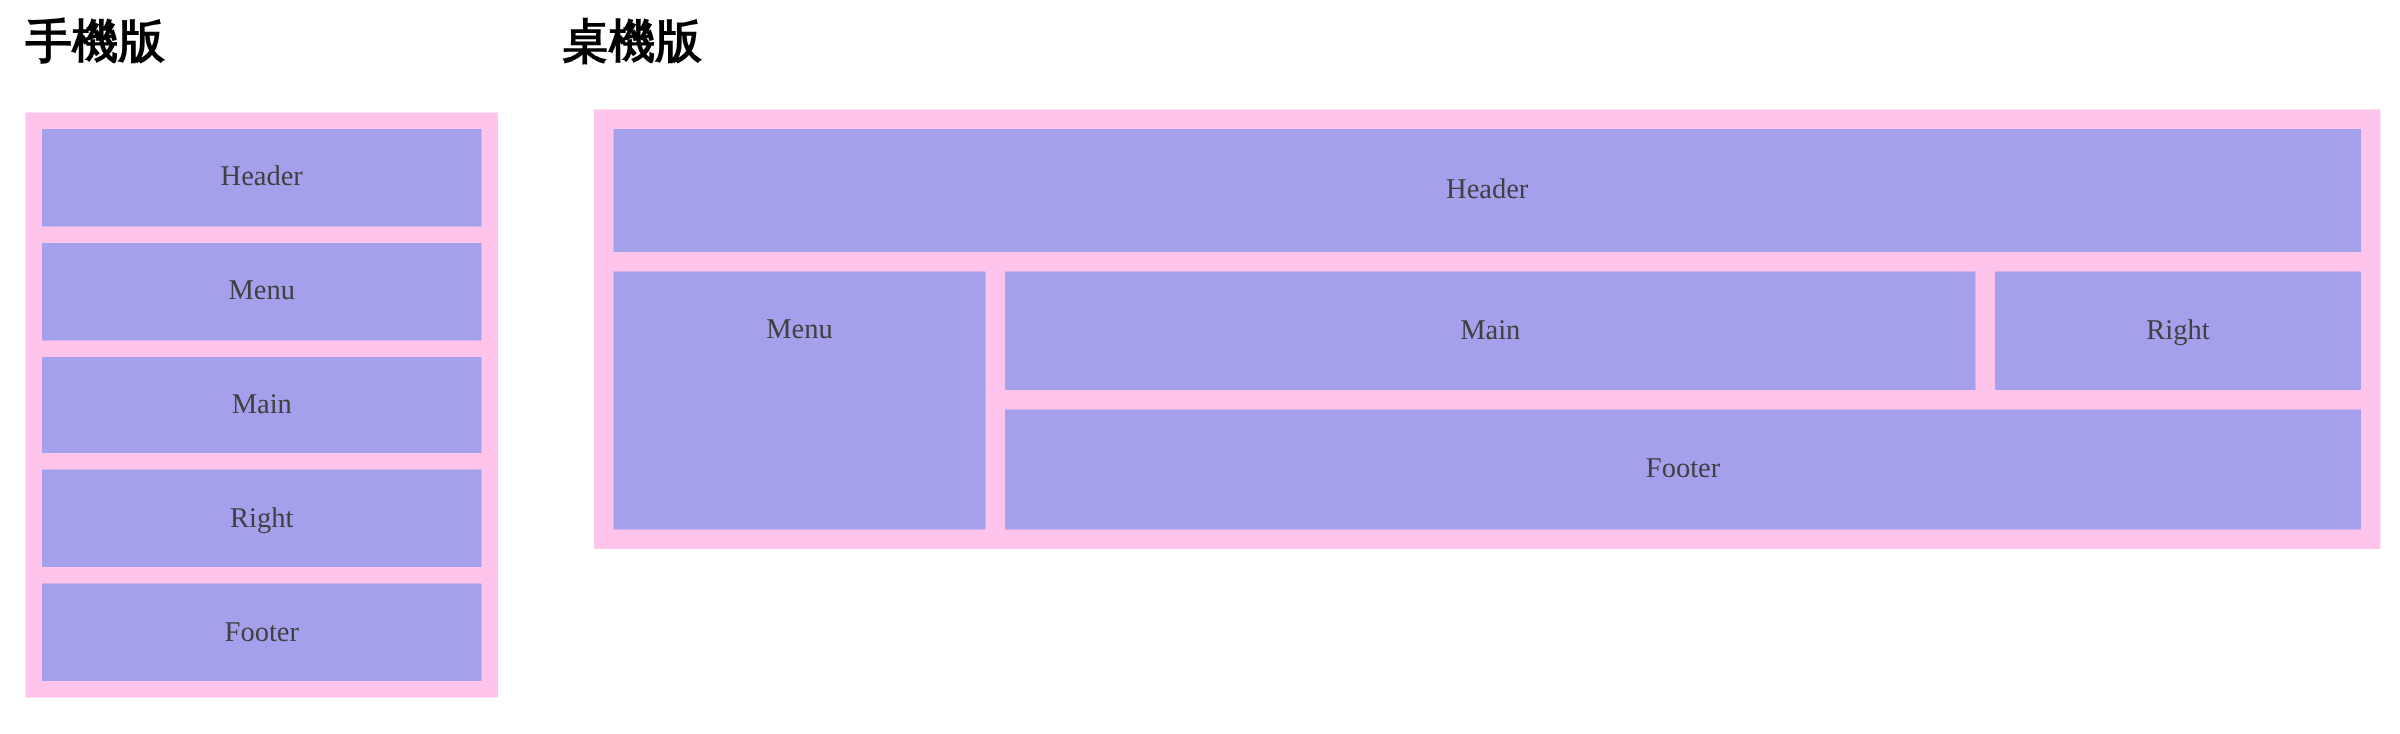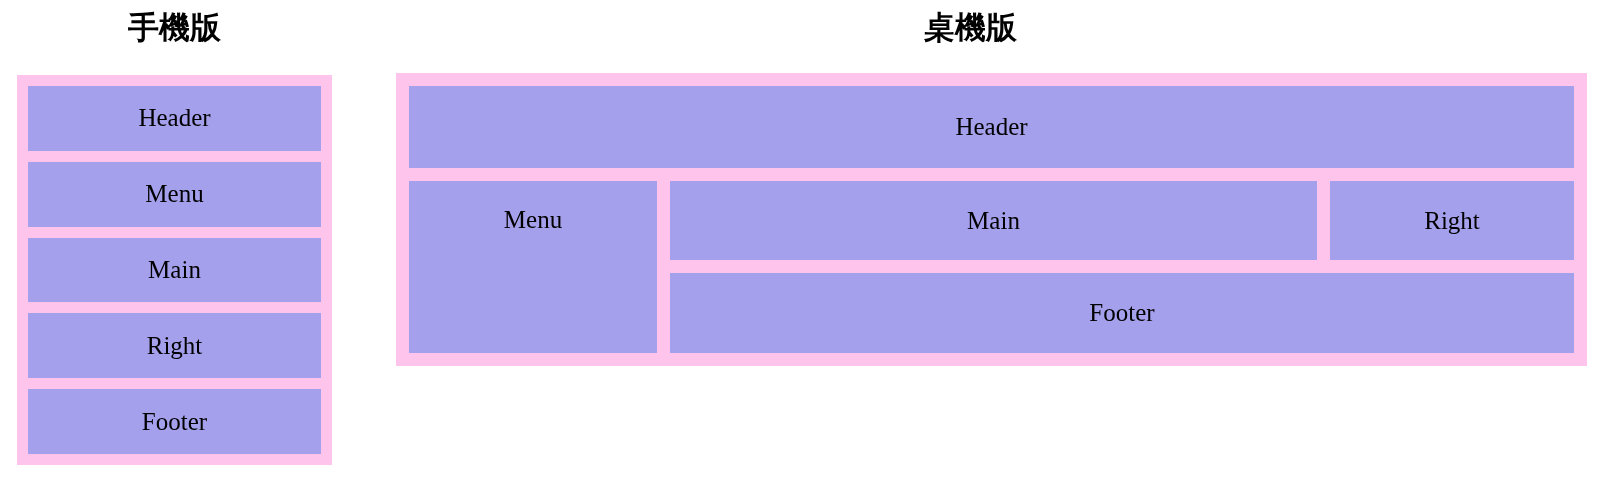--- a/index.html
+++ b/index.html
@@ -15,21 +15,20 @@
     font-family: "Liberation Serif", serif;
     color: #000;
   }
   .section-title {
     position: absolute;
     top: 11px;
     font-family: "Liberation Sans", sans-serif;
     font-weight: bold;
     font-size: 31px;
     line-height: 34px;
-    text-align: center;
     color: #000;
   }
   .mobile-title { left: 17px; width: 315px; }
   .desktop-title { left: 375px; width: 1191px; }
 
   .layout-panel {
     position: absolute;
     background: #ffc4ec;
     box-sizing: border-box;
     display: grid;
@@ -55,23 +54,23 @@
     grid-template-areas:
       "header header header"
       "menu   main   right"
       "menu   footer footer";
   }
   .layout-box {
     background: #a5a0ec;
     display: flex;
     align-items: center;
     justify-content: center;
-    font-size: 25px;
+    font-size: 19px;
     line-height: 24px;
-    color: #000000;
+    color: #404040;
   }
   .area-header { grid-area: header; }
   .area-menu {
     grid-area: menu;
     align-items: flex-start;
     padding-top: 27px;
     box-sizing: border-box;
   }
   .area-main   { grid-area: main; }
   .area-right  { grid-area: right; }

